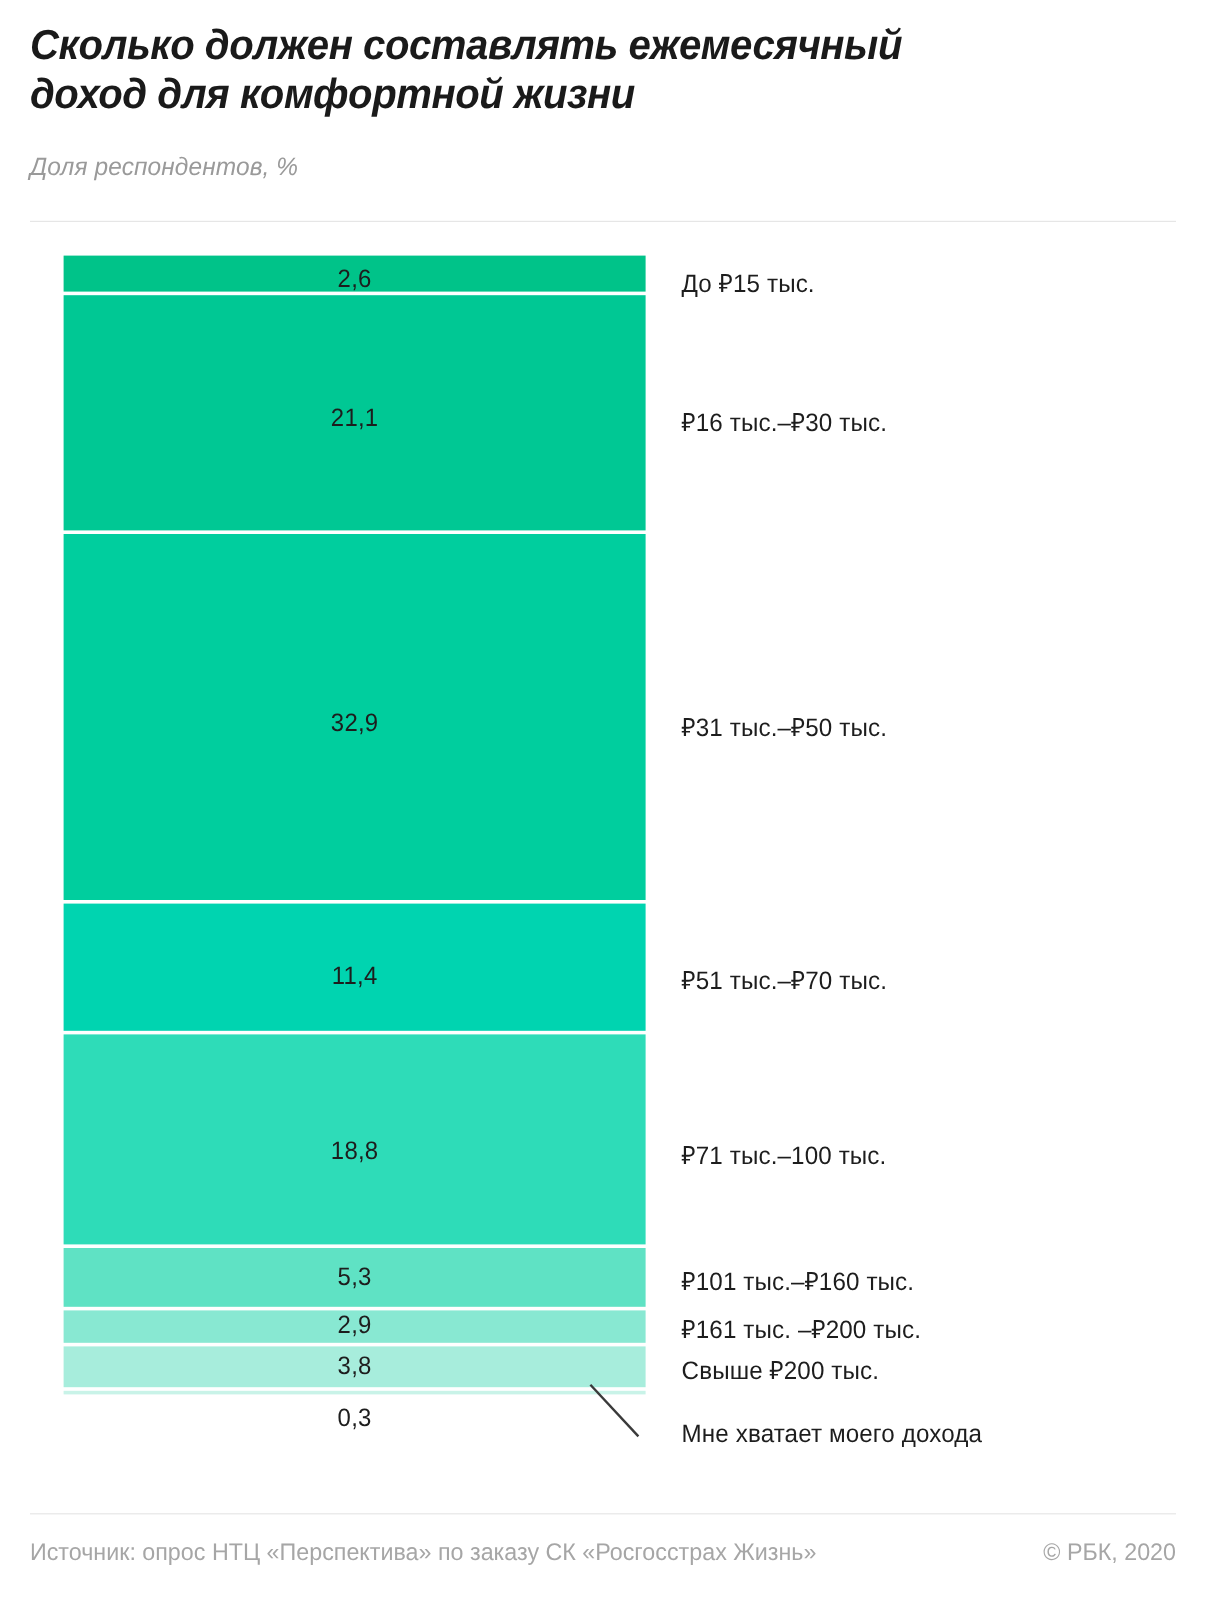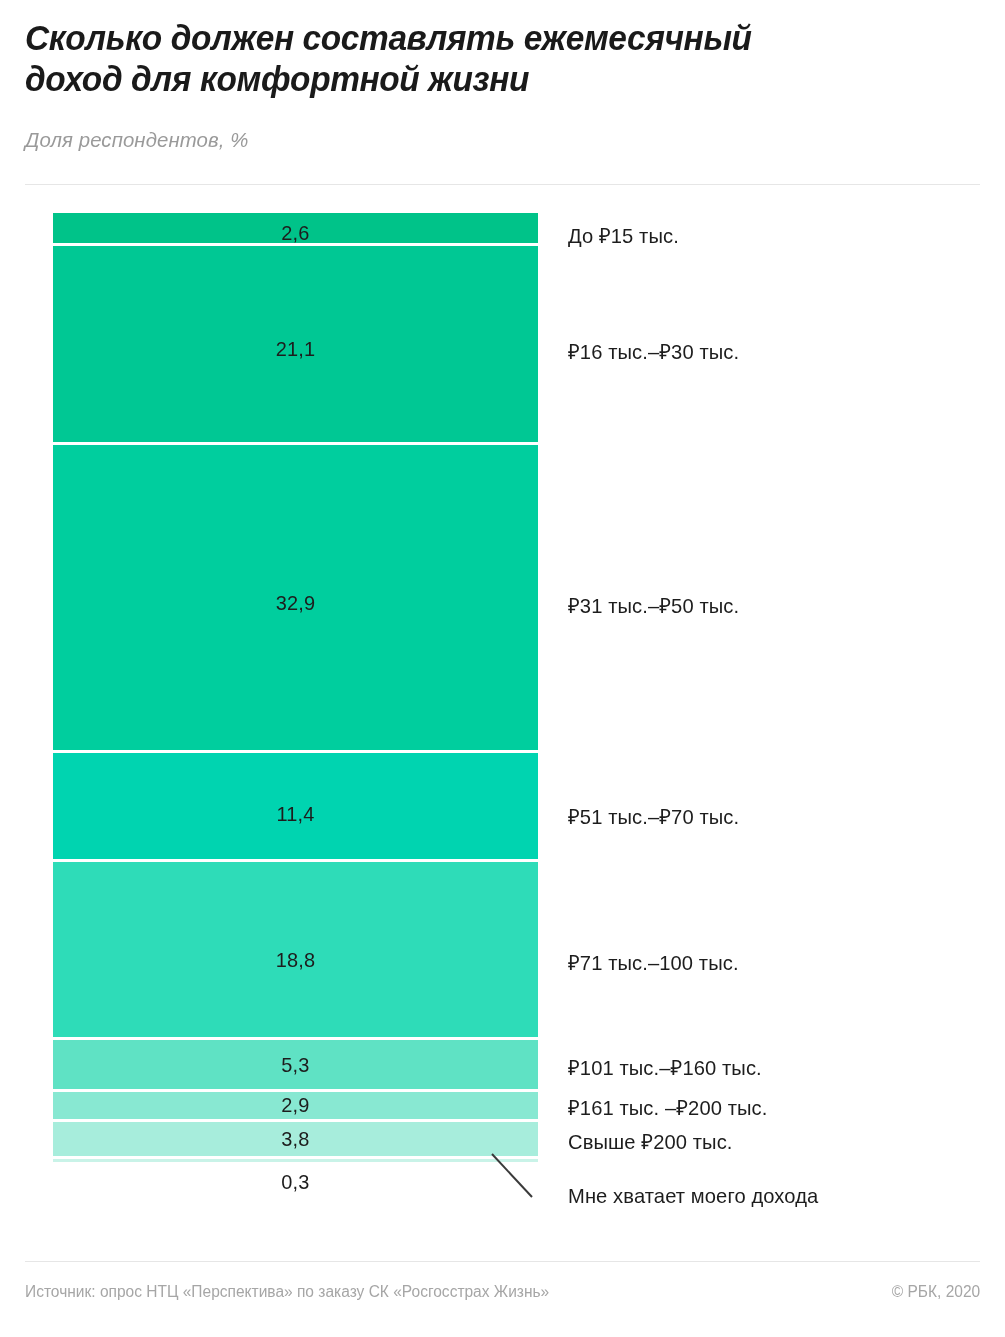--- a/index.html
+++ b/index.html
@@ -117,21 +117,21 @@
 
   
   .footer {
     position: absolute;
     left: 25px;
     top: 1283px;
     width: 955px;
     display: flex;
     justify-content: space-between;
     align-items: baseline;
-    font-size: 16px;
+    font-size: 20px;
     color: #a6a6a6;
   }
   .footer-source { transform: scaleX(0.97); transform-origin: left center; }
   .footer-credit { transform: scaleX(0.97); transform-origin: right center; }
 </style>
 </head>
 <body>
 
 <div class="page">
 

